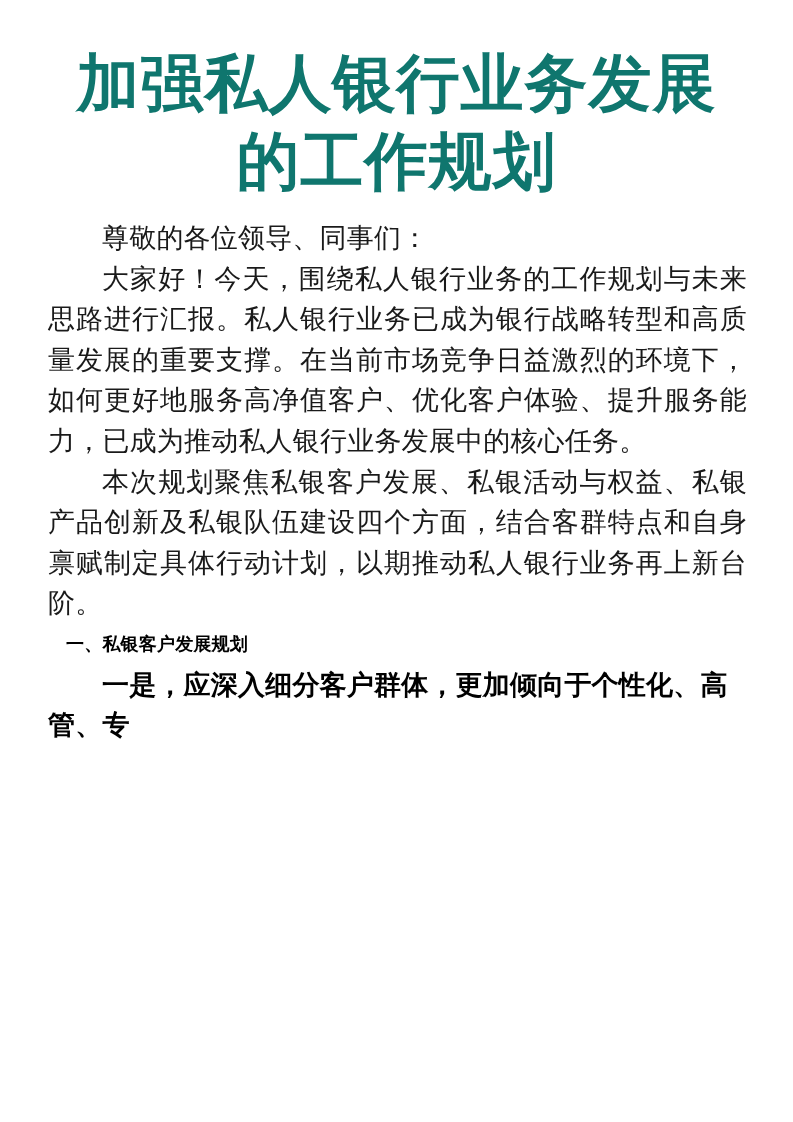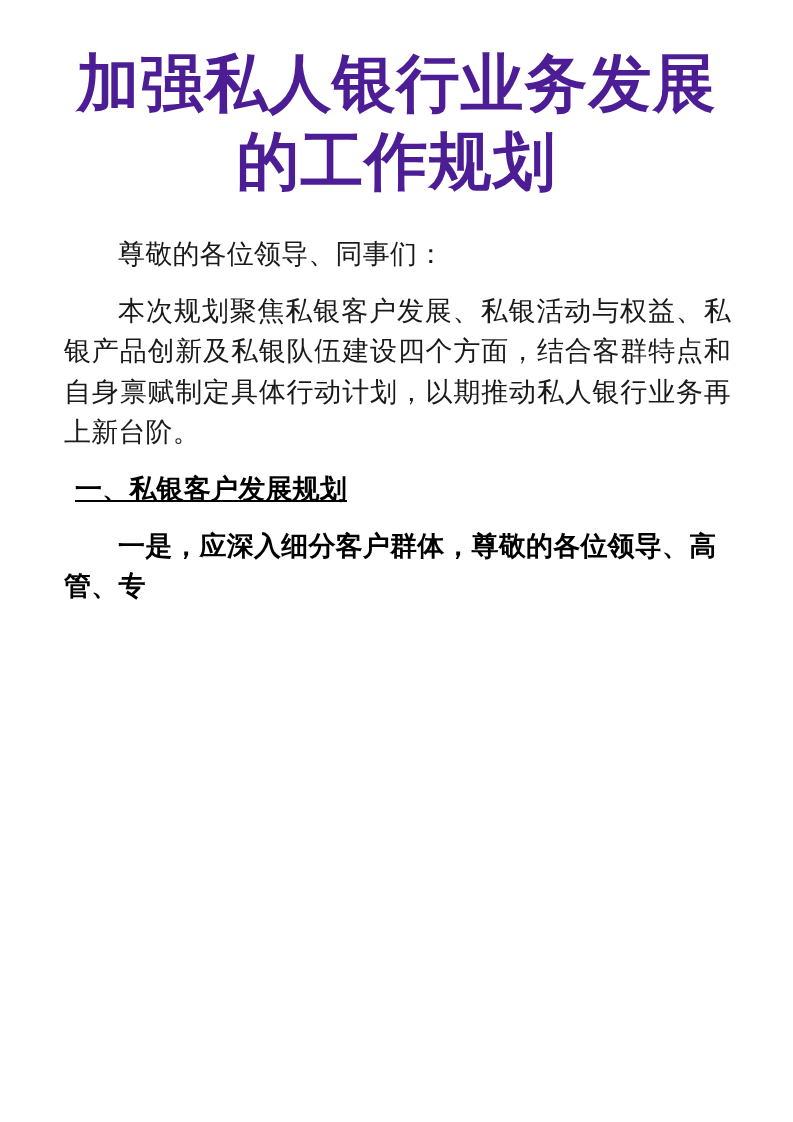--- a/index.html
+++ b/index.html
@@ -22,57 +22,56 @@
     position: absolute;
     left: 48px;
     top: 44px;
     width: 697px;
     text-align: center;
     font-family: "Liberation Sans", "DejaVu Sans", sans-serif;
     font-weight: bold;
     font-size: 63px;
     line-height: 78px;
     letter-spacing: 1px;
-    color: #4c1d95;
+    color: #0f766e;
     white-space: pre-line;
   }
 
   
   .body-block {
     position: absolute;
     left: 48px;
     top: 218px;
     width: 699px;
   }
 
   p.para {
-    margin: 16px;
+    margin: 0;
     font-family: "Liberation Serif", "DejaVu Serif", serif;
     font-size: 27px;
     line-height: 40.6px;
     color: #1a1a1a;
     text-align: justify;
     text-justify: inter-character;
     text-indent: 2em;
     letter-spacing: 0.2px;
     word-break: break-all;
   }
 
   p.heading {
     margin: 0;
     font-family: "Liberation Sans", "DejaVu Sans", sans-serif;
     font-weight: bold;
-    font-size: 27px;
+    font-size: 18px;
     line-height: 40.6px;
     color: #000000;
     text-align: left;
     text-indent: 1em;
     letter-spacing: 0.2px;
     word-break: break-all;
-    text-decoration: underline;
   }
 
   p.heading.sub {
     text-indent: 1em;
   }
 
   p.para.bold-lead {
     font-family: "Liberation Sans", "DejaVu Sans", sans-serif;
     font-weight: bold;
     color: #000000;
@@ -88,24 +87,25 @@
 
 <div class="page">
 
   <div class="doc-title">加强私人银行业务发展
 的工作规划</div>
 
   <div class="body-block">
 
     <p class="para salutation">尊敬的各位领导、同事们：</p>
 
+    <p class="para">大家好！今天，围绕私人银行业务的工作规划与未来思路进行汇报。私人银行业务已成为银行战略转型和高质量发展的重要支撑。在当前市场竞争日益激烈的环境下，如何更好地服务高净值客户、优化客户体验、提升服务能力，已成为推动私人银行业务发展中的核心任务。</p>
 
     <p class="para">本次规划聚焦私银客户发展、私银活动与权益、私银产品创新及私银队伍建设四个方面，结合客群特点和自身禀赋制定具体行动计划，以期推动私人银行业务再上新台阶。</p>
 
     <p class="heading">一、私银客户发展规划</p>
 
 
 
-    <p class="para bold-lead">一是，应深入细分客户群体，尊敬的各位领导、高管、专</p>
+    <p class="para bold-lead">一是，应深入细分客户群体，更加倾向于个性化、高管、专</p>
 
   </div>
 
 </div>
 
 </body></html>

